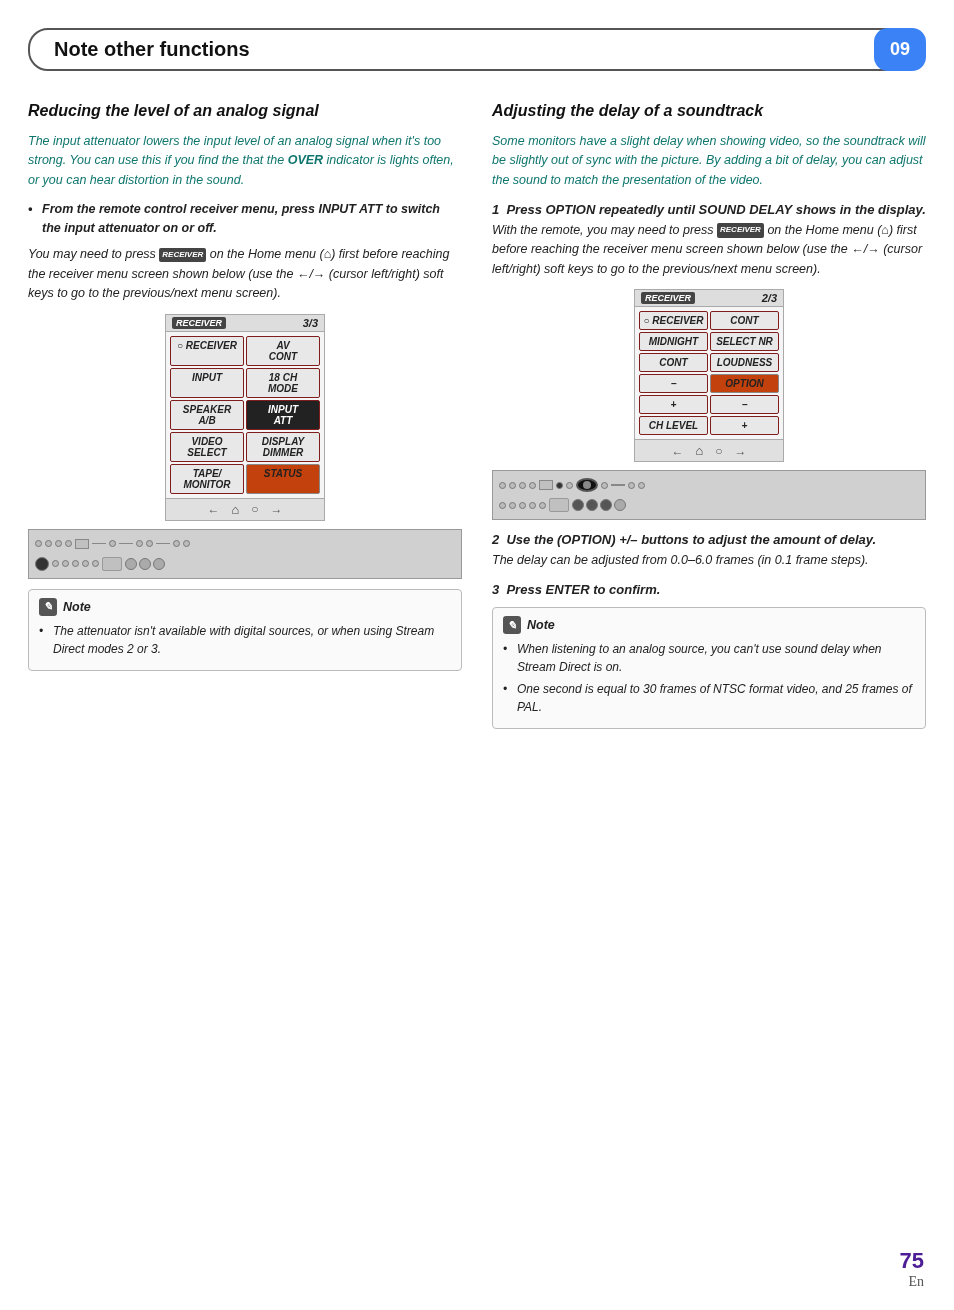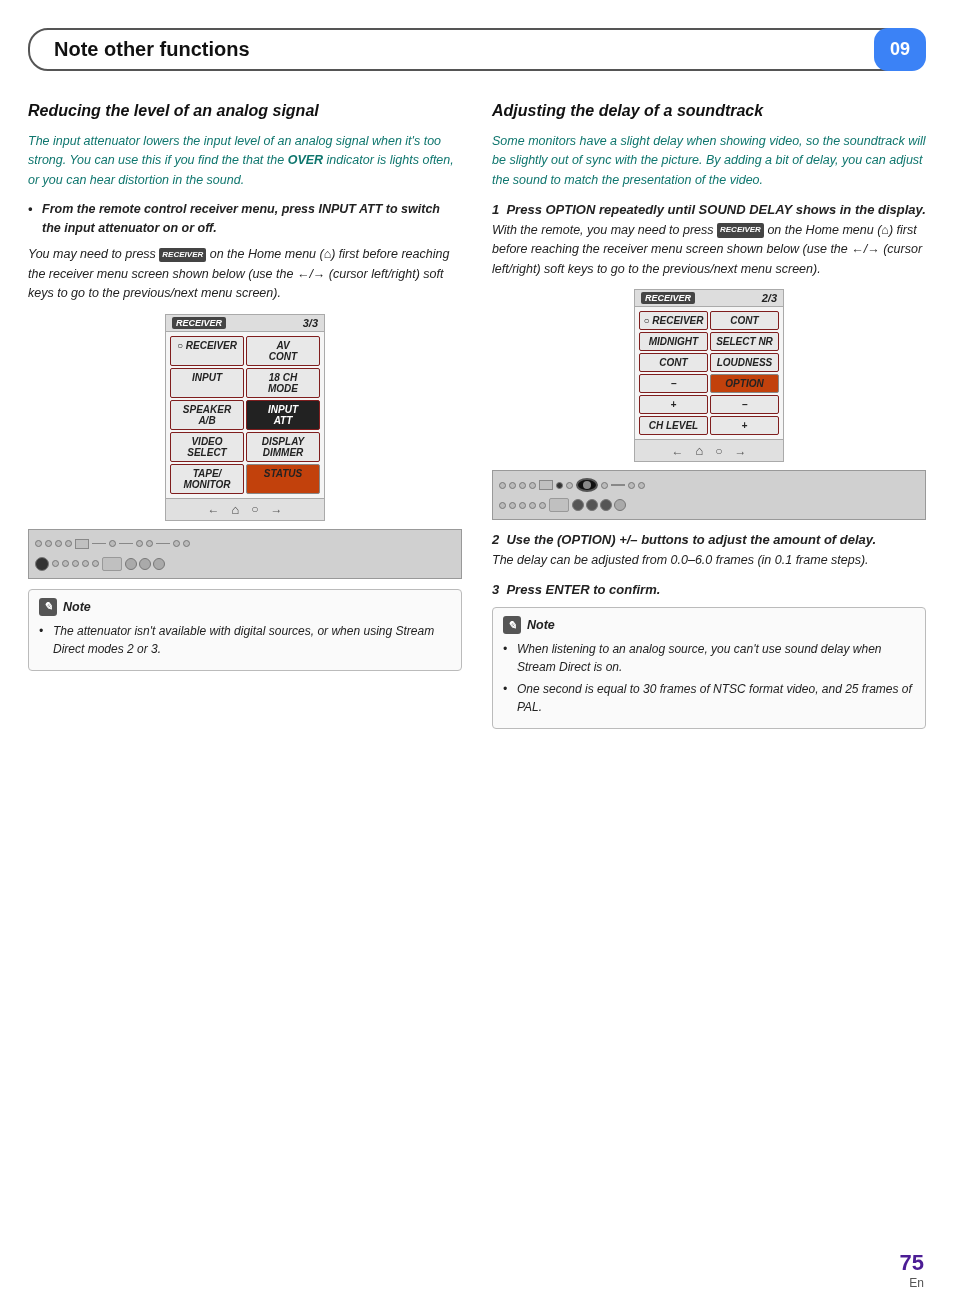--- a/index.html
+++ b/index.html
@@ -247,22 +247,23 @@
       bottom: 20px;
       right: 30px;
       text-align: right;
     }
     .page-num {
       font-size: 22px;
       font-weight: bold;
       color: #4c1d95;
     }
     .page-en {
-      font-size: 12px;
+      font-size: 14px;
       color: #555;
+      font-family: Liberation Serif, serif;
     }
 
     
     .fp-outer {
       border: 1px solid #999;
       background: #d0d0d0;
       padding: 4px 6px;
       margin: 8px 0;
     }
     .fp-row1, .fp-row2 {

